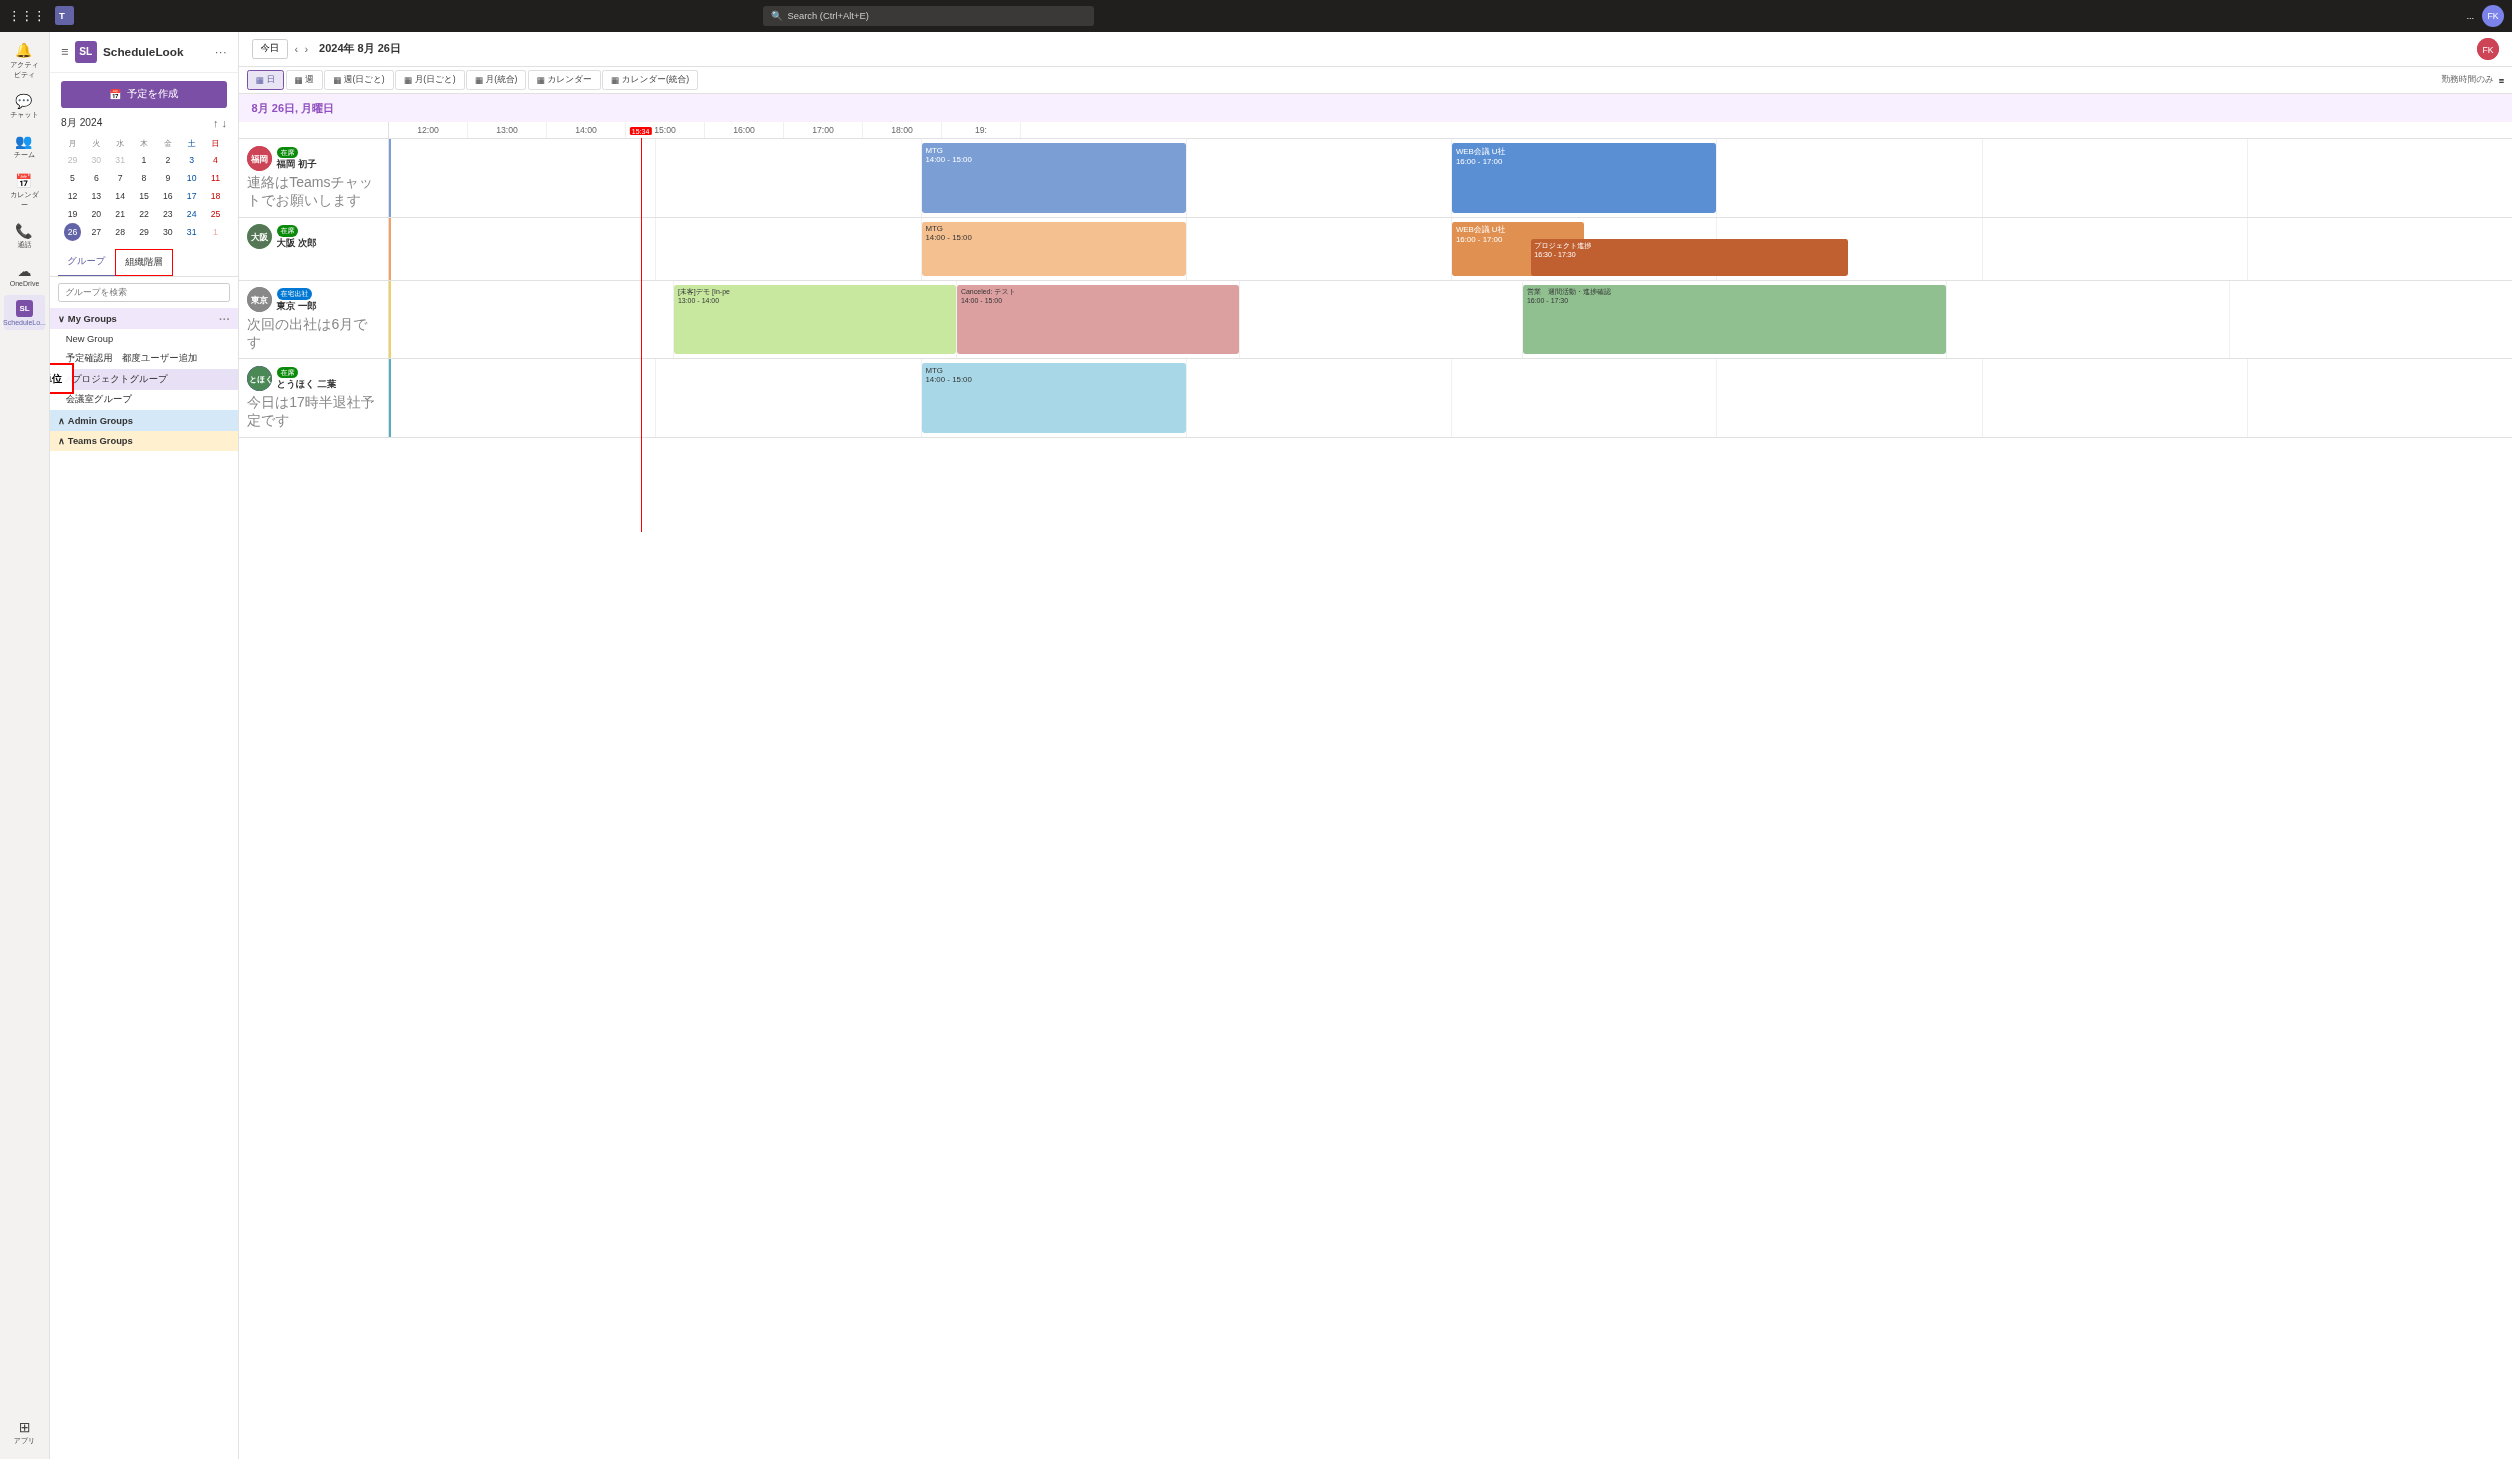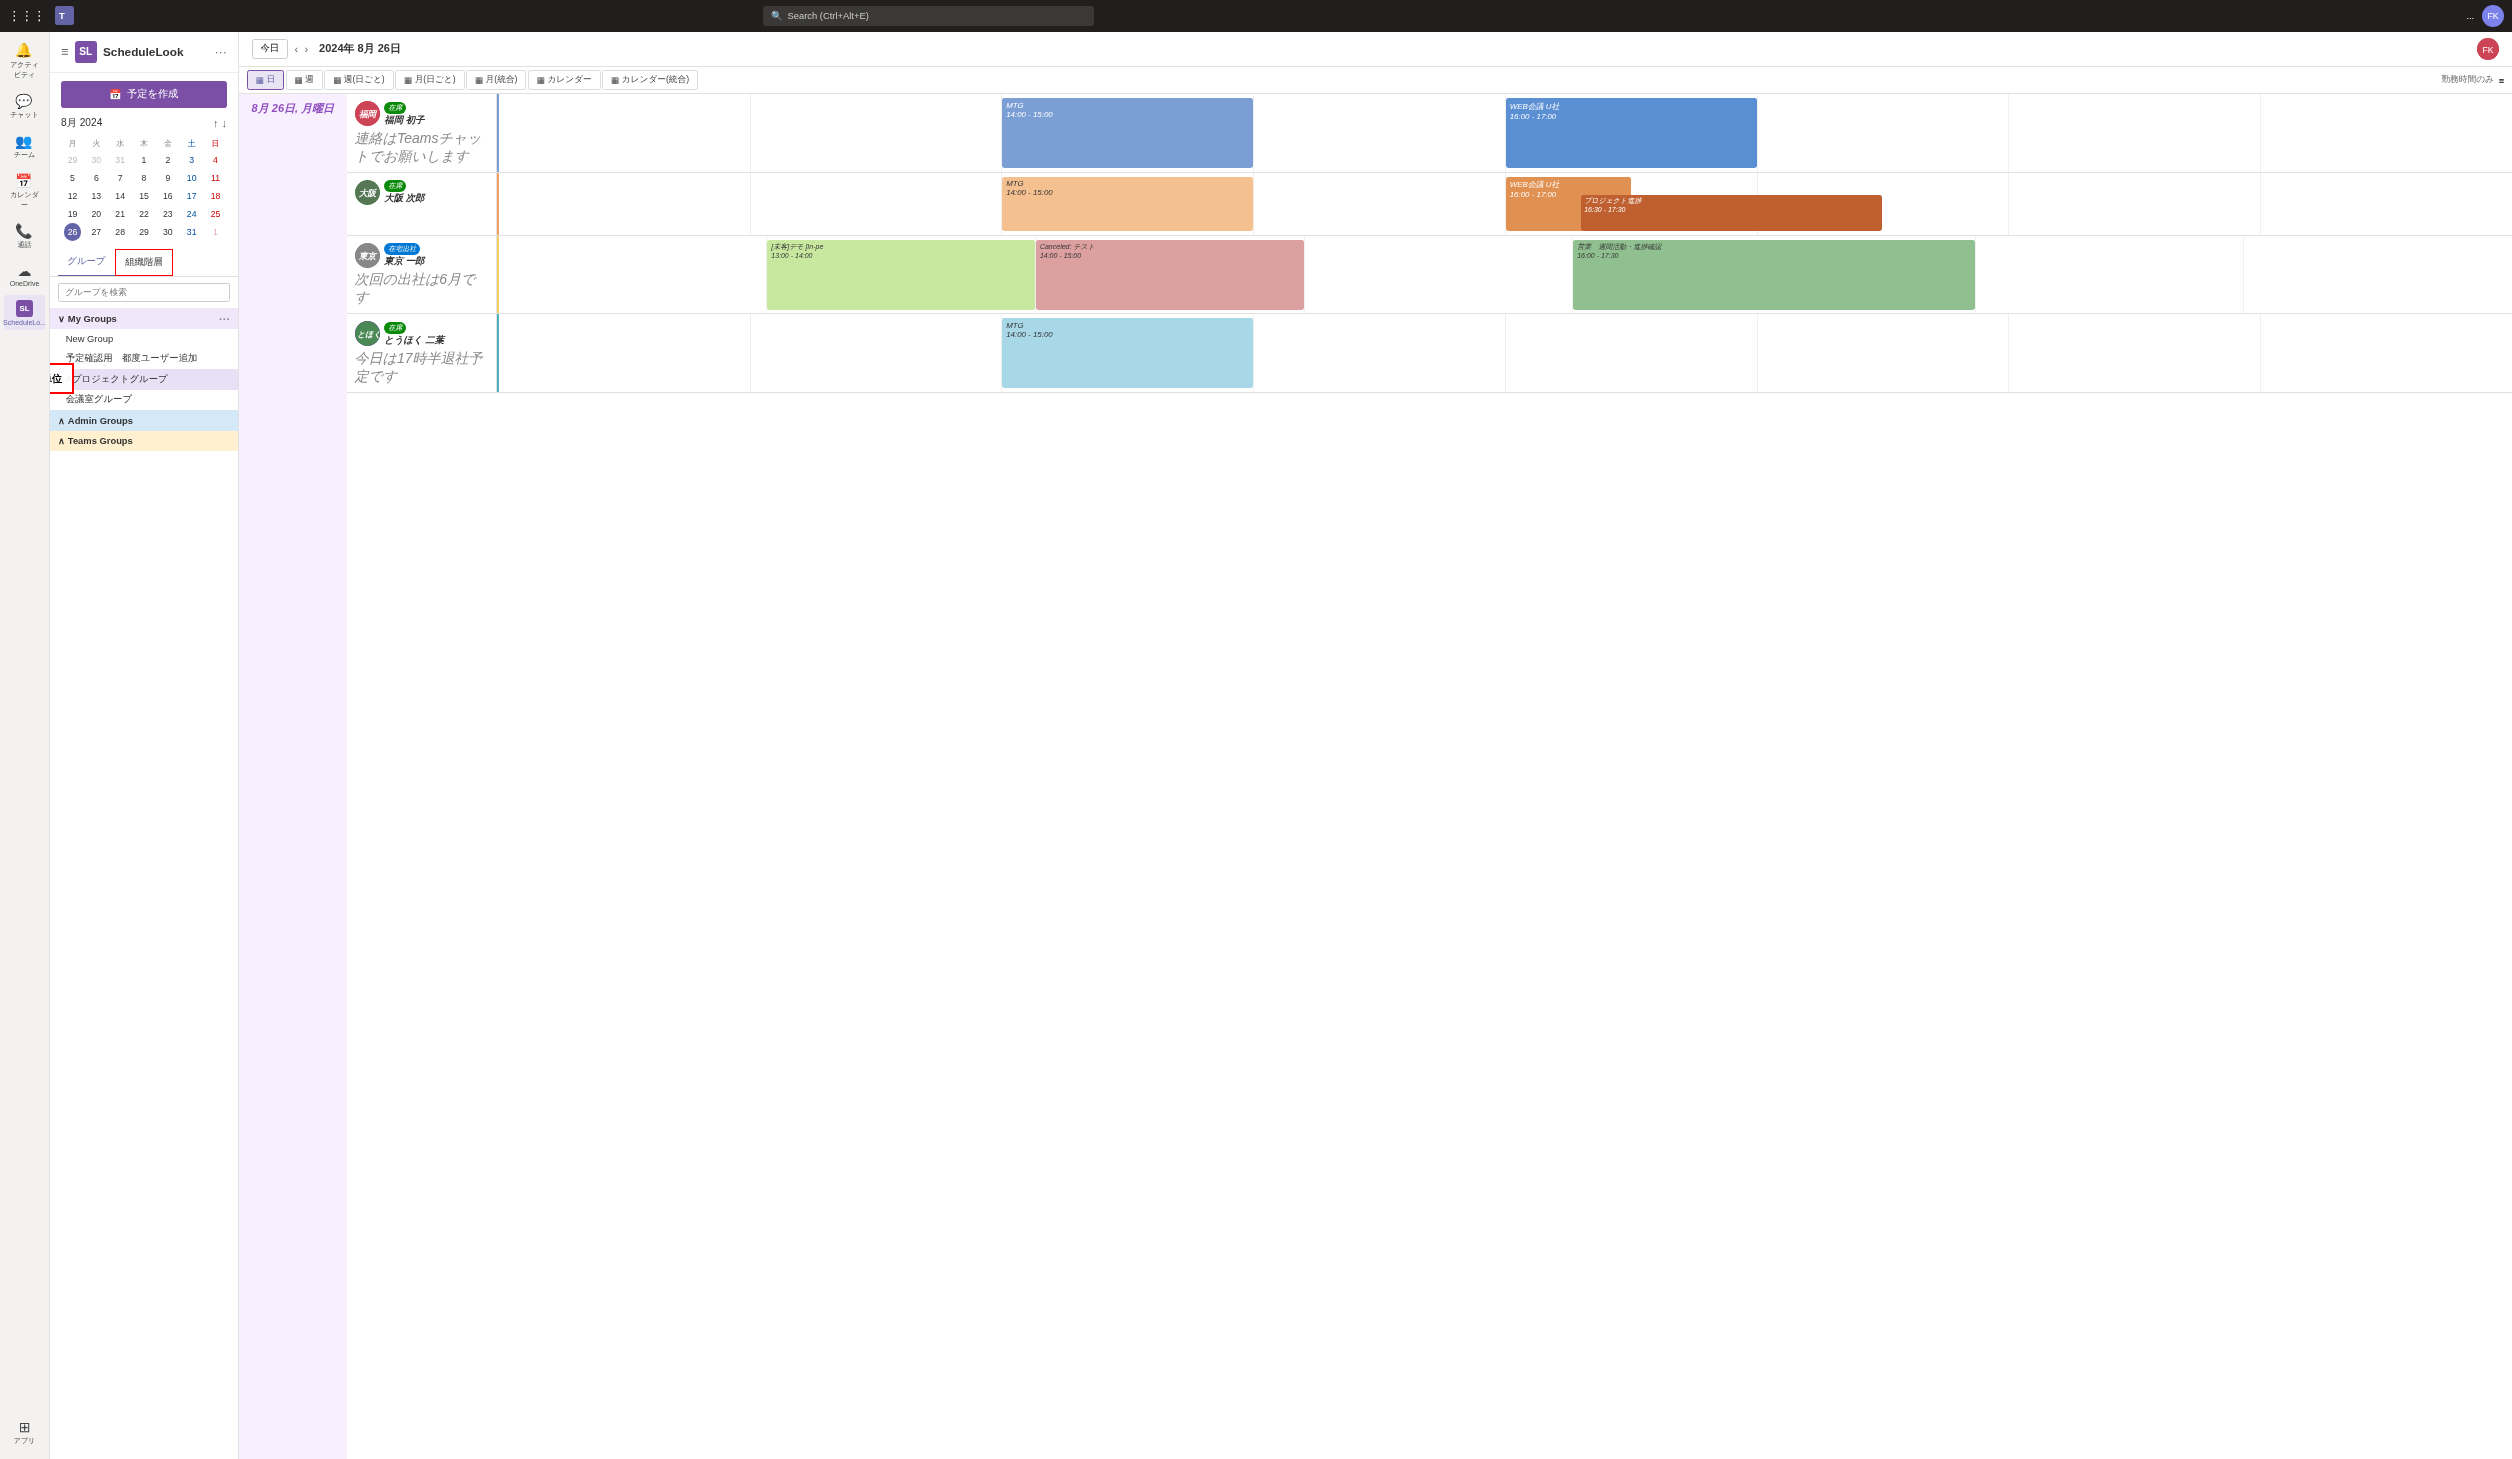--- a/index.html
+++ b/index.html
@@ -234,21 +234,21 @@
       display: flex;
       align-items: center;
       gap: 2.4px;
       white-space: nowrap;
     }
     .view-tab.active { background: #e8e4f4; border-color: #7b4fa6; color: #6264a7; }
     .view-tab-right { margin-left: auto; display: flex; align-items: center; gap: 4.7px; }
     .work-hours-label { font-size: 8.7px; color: #666; }
 
     
-    .calendar-area { flex: 1; overflow: hidden; display: flex; flex-direction: row; font-style: italic; }
+    .calendar-area { flex: 1; overflow: hidden; display: flex; flex-direction: column; }
     .cal-date-header {
       background: #f9f0ff;
       padding: 6.3px 12.6px;
       font-size: 11px;
       font-weight: 600;
       color: #9050c0;
     }
 
     .schedule-grid { flex: 1; overflow-x: auto; overflow-y: auto; }
     .time-header-row {
@@ -543,20 +543,38 @@
         <span class="work-hours-label">勤務時間のみ</span>
         <span>≡</span>
       </div>
     </div>
 
     <div class="calendar-area">
       <div class="cal-date-header">8月 26日, 月曜日</div>
 
       <div class="schedule-grid">
 
+        <div class="time-header-row">
+          <div class="person-col"></div>
+          <div class="time-cells">
+            <div class="time-cell">12:00</div>
+            <div class="time-cell">13:00</div>
+            <div class="time-cell" style="position:relative;">
+              14:00
+              <div class="current-time-line" style="left:120%; top:15.7px; bottom:-394px; position:absolute;">
+                <div class="time-current-label">15:34</div>
+              </div>
+            </div>
+            <div class="time-cell">15:00</div>
+            <div class="time-cell">16:00</div>
+            <div class="time-cell">17:00</div>
+            <div class="time-cell">18:00</div>
+            <div class="time-cell">19:</div>
+          </div>
+        </div>
 
         <div class="person-row">
           <div class="person-info">
             <div class="person-name-row">
               <div class="person-avatar" style="background:#c45;">
                 <svg width="25" height="25" viewBox="0 0 32 32" style="font-size:12px">
                     <circle cx="16" cy="16" r="16" fill="#c45"></circle>
                     <text x="5" y="21" font-size="11" fill="#fff">福岡</text>
                   </svg>
               </div>

